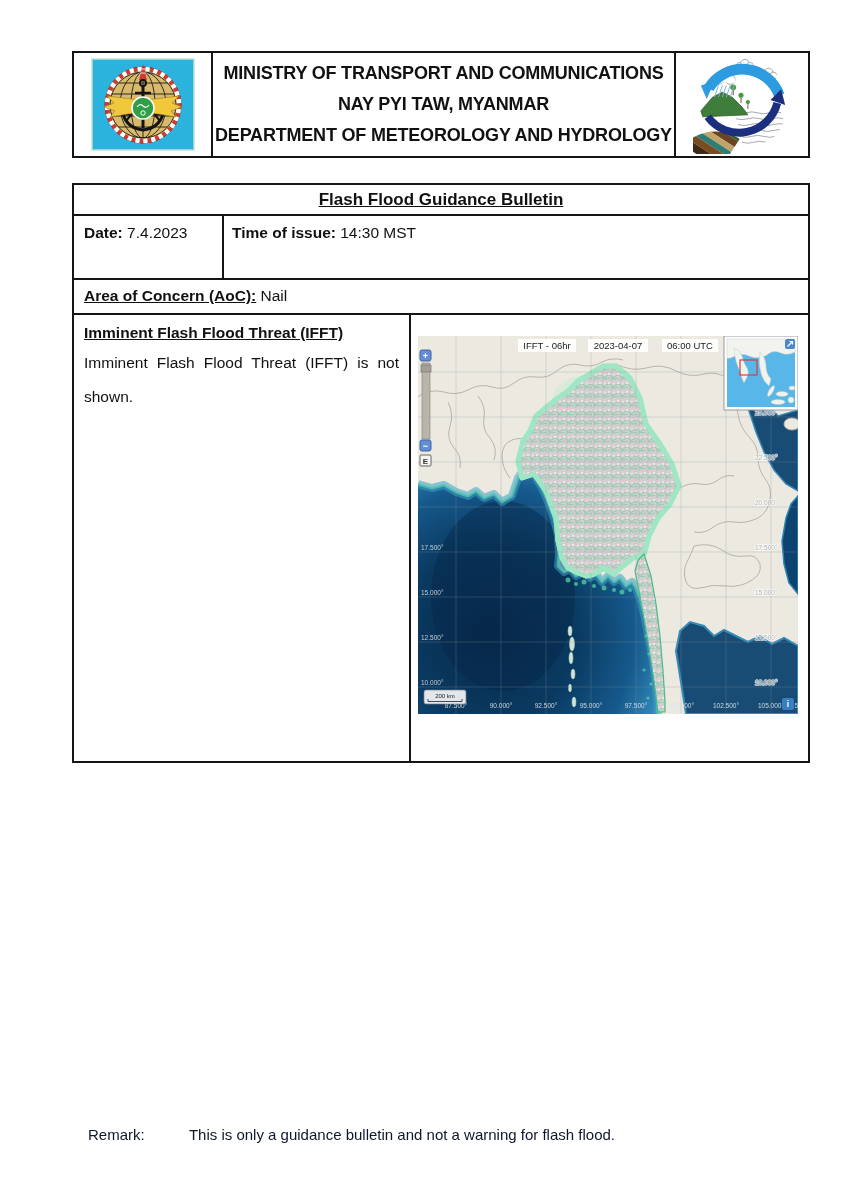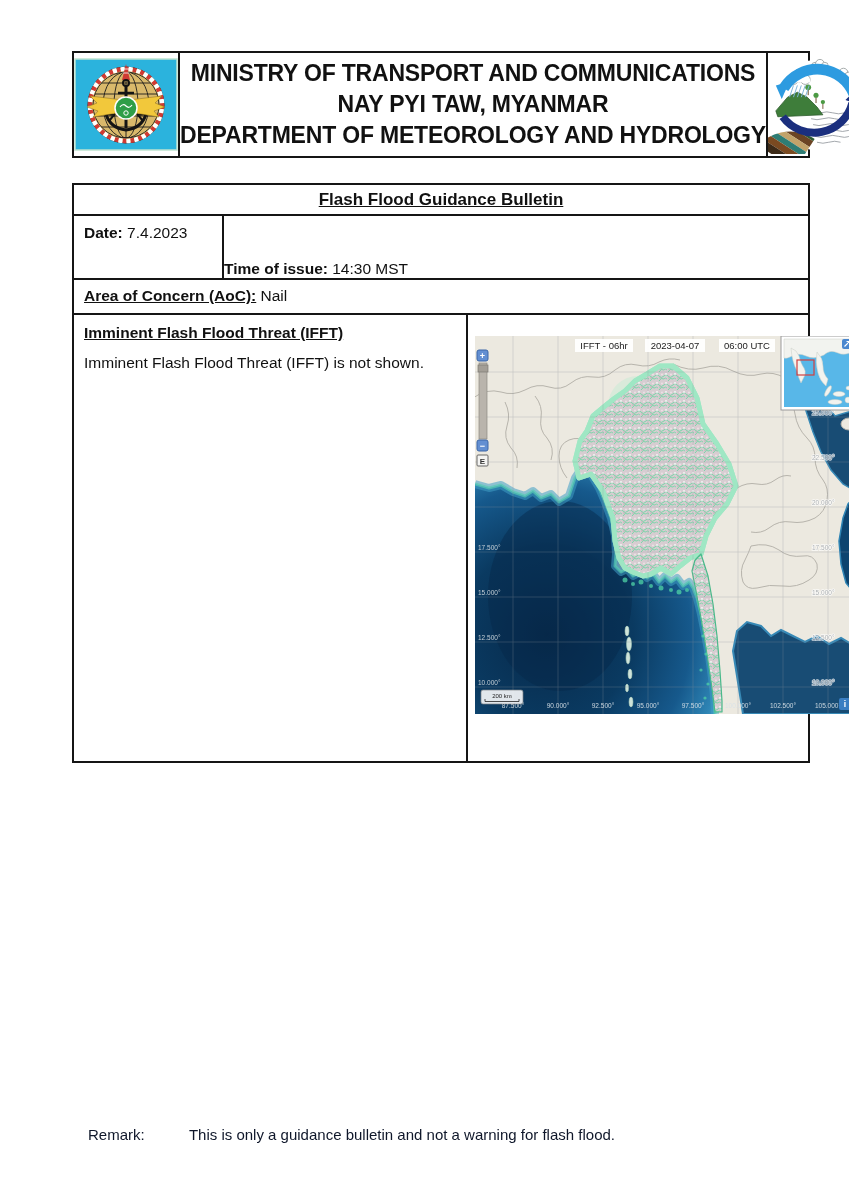--- a/index.html
+++ b/index.html
@@ -5,34 +5,34 @@
   html,body{margin:0;padding:0;background:#ffffff;}
   .page{position:relative;width:849px;height:1200px;background:#fff;overflow:hidden;
         font-family:"Liberation Sans",sans-serif;color:#111;}
   
   .header-box{position:absolute;left:72px;top:51px;width:738px;height:107px;
               border:2px solid #151515;box-sizing:border-box;display:flex;background:#fff;}
   .hcell{display:flex;align-items:center;justify-content:center;box-sizing:border-box;}
   .hcell-left{width:139px;border-right:2px solid #151515;}
   .hcell-center{flex:1;border-right:2px solid #151515;flex-direction:column;}
   .hcell-right{width:132px;}
-  .hline{font-weight:700;font-size:23px;letter-spacing:-0.2px;line-height:31px;white-space:nowrap;}
+  .hline{font-weight:700;font-size:18px;letter-spacing:-0.2px;line-height:31px;white-space:nowrap;}
   
   .btable{position:absolute;left:72px;top:183px;width:738px;box-sizing:border-box;
           border:2px solid #151515;background:#fff;font-size:15.5px;}
   .row-title{height:29px;border-bottom:2px solid #151515;display:flex;align-items:center;justify-content:center;}
   .title-text{font-weight:700;font-size:17px;text-decoration:underline;}
   .row-datetime{height:62px;border-bottom:2px solid #151515;display:flex;}
   .cell-date{width:150px;border-right:2px solid #151515;box-sizing:border-box;padding:8px 10px;}
-  .cell-time{flex:1;padding:8px 0;margin-top:36px;}
+  .cell-time{flex:1;padding:8px 8px;}
   .lbl{font-weight:700;}
   .lbl-u{font-weight:700;text-decoration:underline;}
   .row-aoc{height:35px;border-bottom:2px solid #151515;box-sizing:border-box;padding:7px 10px;}
   .row-ifft{height:446px;display:flex;}
-  .cell-ifft{width:394px;border-right:2px solid #151515;box-sizing:border-box;padding:9px 10px;}
+  .cell-ifft{width:337px;border-right:2px solid #151515;box-sizing:border-box;padding:9px 10px;}
   .ifft-head{font-weight:700;text-decoration:underline;margin-bottom:4px;}
   .ifft-body{text-align:justify;line-height:34px;}
   .cell-map{flex:1;position:relative;text-align:right;}
   .map-canvas{position:absolute;left:7px;top:21px;width:380px;height:378px;}
   
   .remark{position:absolute;left:88px;top:1126px;font-size:15px;color:#0f172a;}
   .remark-label{display:inline-block;width:97px;}
   
   .halo{paint-order:stroke;stroke:#ffffff;stroke-width:1.6px;}
   svg text{font-family:"Liberation Sans",sans-serif;}

